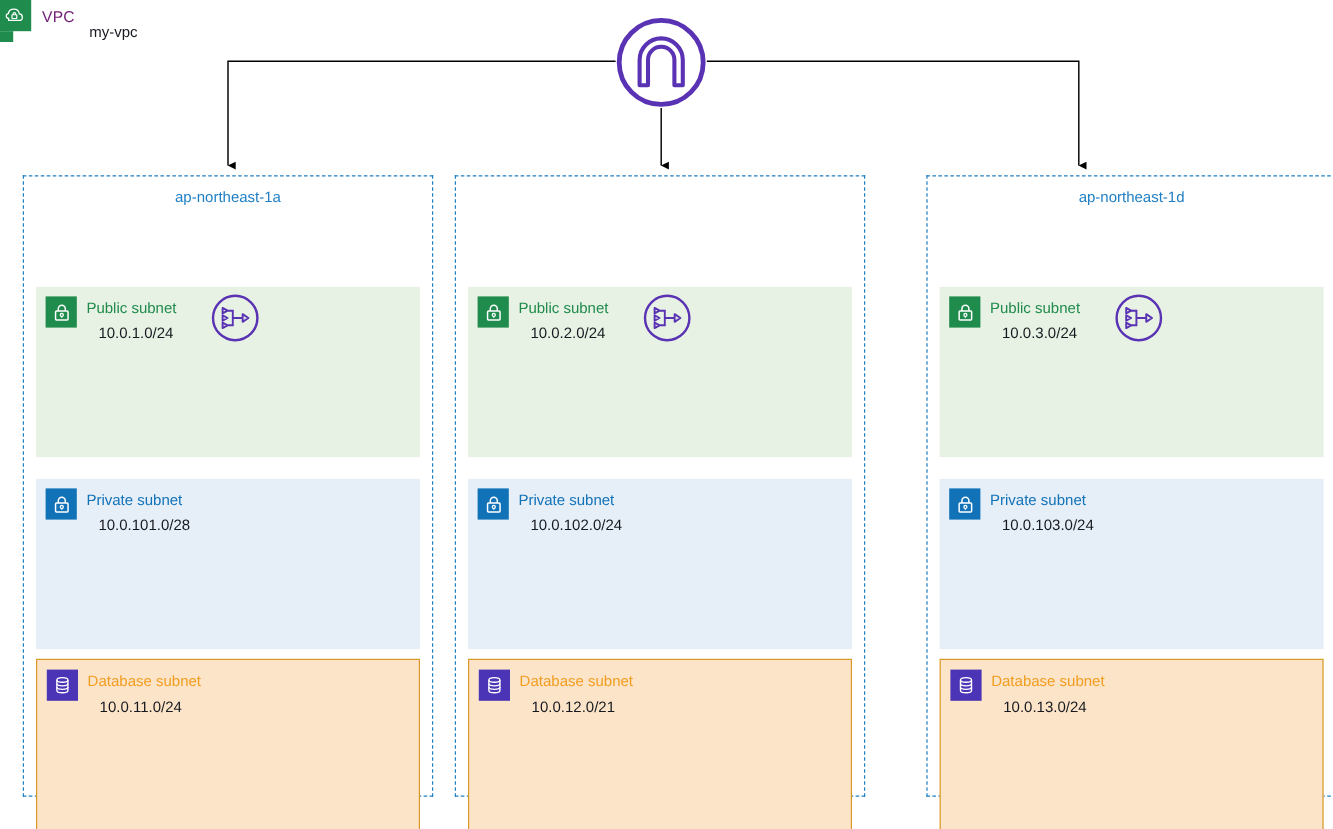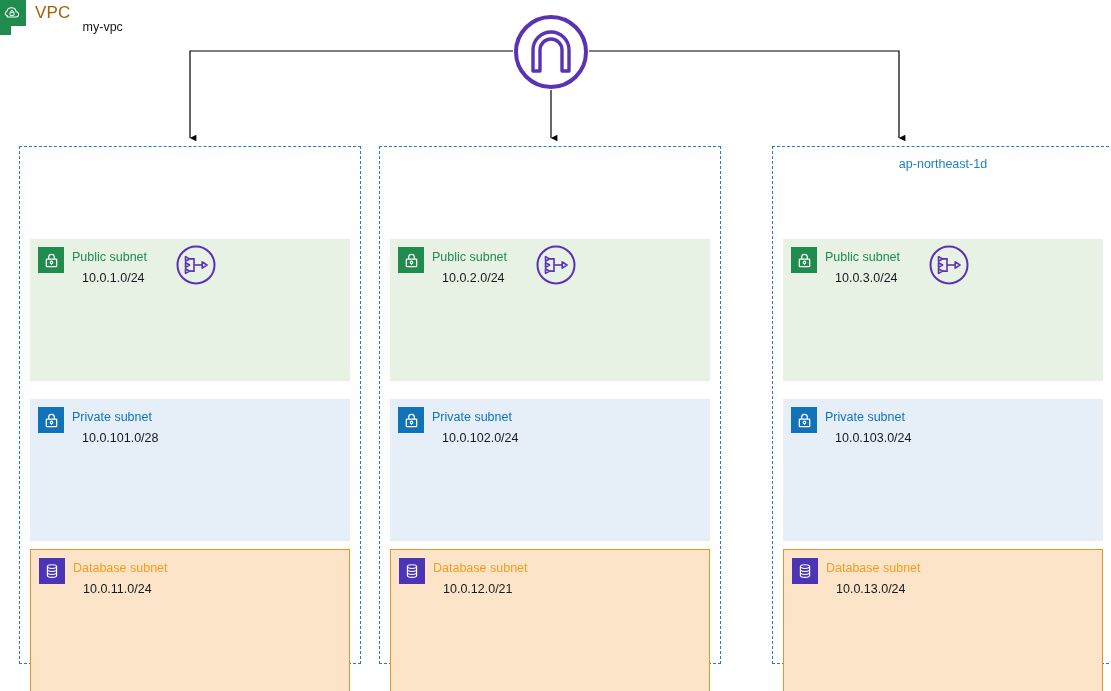--- a/index.html
+++ b/index.html
@@ -27,22 +27,22 @@
   .vpc-badge {
     width: 26px; height: 26px;
     background: #1f8b4c;
     display: flex;
     align-items: center;
     justify-content: center;
     flex: 0 0 auto;
   }
   .vpc-badge svg { display: block; }
   .vpc-label {
-    color: #a16207;
-    font-size: 17px;
+    color: #701a75;
+    font-size: 13px;
     margin-left: 9px;
     letter-spacing: .2px;
   }
   .vpc-name {
     color: #16191f;
     font-size: 12.5px;
     margin-left: 12px;
     margin-top: 28px;
   }
   .vpc-stub {
@@ -166,20 +166,21 @@
   </svg>
 
   <div class="igw">
     <svg width="76" height="76" viewBox="0 0 76 76">
       <circle cx="38" cy="38" r="35" fill="#ffffff" stroke="#5a32b4" stroke-width="4"></circle>
       <path d="M20 57 L20 36 A18 18 0 0 1 56 36 L56 57 L49 57 L49 36 A11 11 0 0 0 27 36 L27 57 Z" fill="none" stroke="#5a32b4" stroke-width="3.4" stroke-linejoin="round"></path>
     </svg>
   </div>
 
   <div class="az az-1">
+    <div class="az-title">ap-northeast-1a</div>
 
     <div class="subnet subnet-public">
       <div class="subnet-head">
         <div class="sn-icon green">
           <svg width="17" height="17" viewBox="0 0 17 17">
             <rect x="3.3" y="7.2" width="10.4" height="7.4" rx="0.7" fill="none" stroke="#ffffff" stroke-width="1.25"></rect>
             <path d="M5.6 7.2V5.3a2.9 2.9 0 0 1 5.8 0v1.9" fill="none" stroke="#ffffff" stroke-width="1.25"></path>
             <circle cx="8.5" cy="10.4" r="1.25" fill="none" stroke="#ffffff" stroke-width="1.1"></circle>
             <path d="M8.5 11.3v1.5" stroke="#ffffff" stroke-width="1.1"></path>
           </svg>

